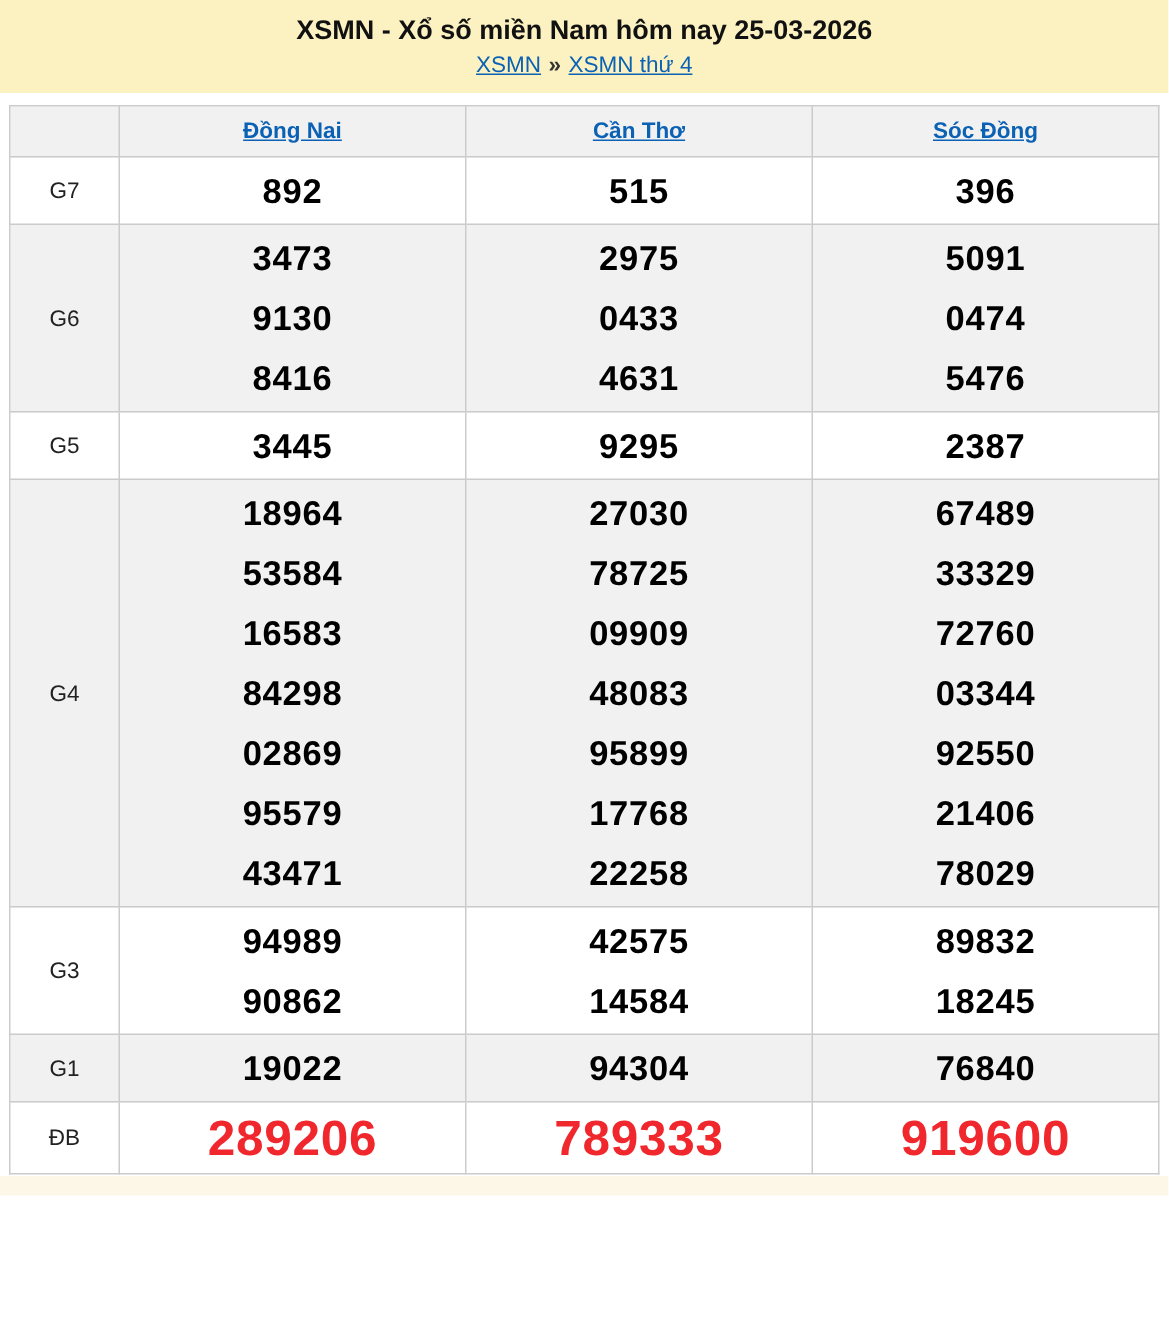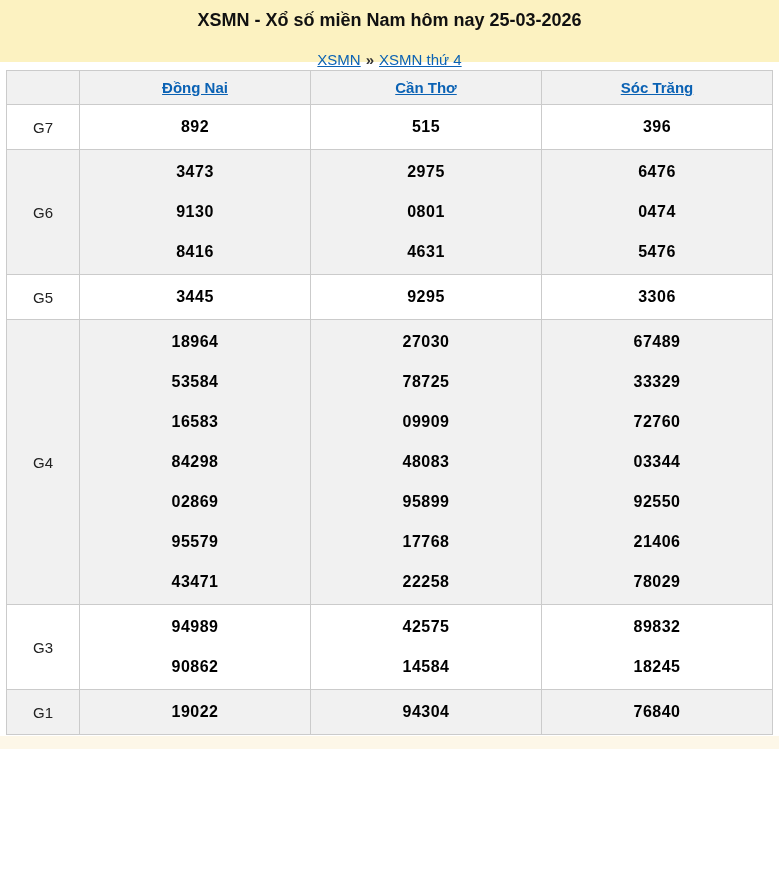--- a/index.html
+++ b/index.html
@@ -26,21 +26,21 @@
     height:62px;
   }
   .banner h1{
     margin:0;
     font-size:18px;
     line-height:22px;
     font-weight:bold;
     color:#111;
   }
   .crumbs{
-    margin-top:19px;
+    margin-top:3px;
     font-size:15px;
     line-height:19px;
   }
   .crumbs a{
     color:var(--link-blue);
     text-decoration:underline;
   }
   .crumbs .sep{
     color:#333;
     margin:0 5px;
@@ -71,21 +71,21 @@
     color:var(--link-blue);
     text-decoration:underline;
   }
   tbody tr:nth-child(even){background:var(--stripe-gray);}
   td.lbl{
     font-size:15px;
     font-weight:normal;
     color:var(--label-gray);
   }
   .num{
-    font-size:16px;
+    font-size:23px;
     font-weight:bold;
     color:var(--number-black);
     line-height:40px;
     letter-spacing:0.5px;
   }
   .num.hl-g8{
     color:var(--accent-red);
     font-size:30px;
     line-height:43px;
   }
@@ -117,21 +117,21 @@
     <col class="c-label">
     <col>
       <col>
       <col>
   </colgroup>
   <thead>
     <tr id="province-row">
       <th class="lbl"></th>
     <th><a href="#">Đồng Nai</a></th>
         <th><a href="#">Cần Thơ</a></th>
-        <th><a href="#">Sóc Trăng</a></th>
+        <th><a href="#">Sóc Đồng</a></th>
       </tr>
   </thead>
   <tbody id="results-body">
       <tr>
         <td class="lbl">G7</td>
         <td>
           <div class="num">892</div>
         </td>
         <td>
           <div class="num">515</div>
@@ -142,39 +142,39 @@
       </tr>
       <tr>
         <td class="lbl">G6</td>
         <td>
           <div class="num">3473</div>
           <div class="num">9130</div>
           <div class="num">8416</div>
         </td>
         <td>
           <div class="num">2975</div>
-          <div class="num">0801</div>
+          <div class="num">0433</div>
           <div class="num">4631</div>
         </td>
         <td>
-          <div class="num">6476</div>
+          <div class="num">5091</div>
           <div class="num">0474</div>
           <div class="num">5476</div>
         </td>
       </tr>
       <tr>
         <td class="lbl">G5</td>
         <td>
           <div class="num">3445</div>
         </td>
         <td>
           <div class="num">9295</div>
         </td>
         <td>
-          <div class="num">3306</div>
+          <div class="num">2387</div>
         </td>
       </tr>
       <tr>
         <td class="lbl">G4</td>
         <td>
           <div class="num">18964</div>
           <div class="num">53584</div>
           <div class="num">16583</div>
           <div class="num">84298</div>
           <div class="num">02869</div>
@@ -220,16 +220,28 @@
         <td>
           <div class="num">19022</div>
         </td>
         <td>
           <div class="num">94304</div>
         </td>
         <td>
           <div class="num">76840</div>
         </td>
       </tr>
+      <tr>
+        <td class="lbl">ĐB</td>
+        <td>
+          <div class="num hl-db">289206</div>
+        </td>
+        <td>
+          <div class="num hl-db">789333</div>
+        </td>
+        <td>
+          <div class="num hl-db">919600</div>
+        </td>
+      </tr>
     </tbody>
 </table>
 
 <div class="ball-strip" id="ball-strip"></div>
 
 </body></html>

